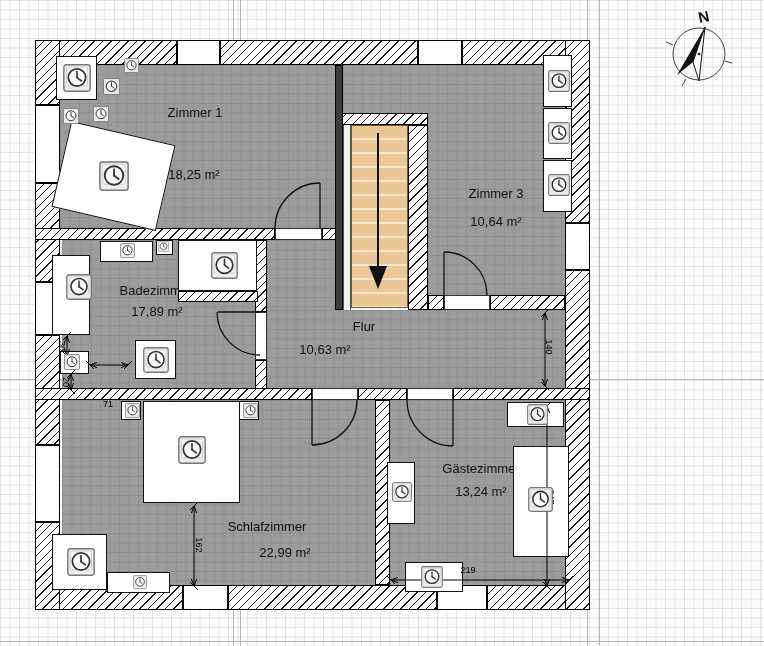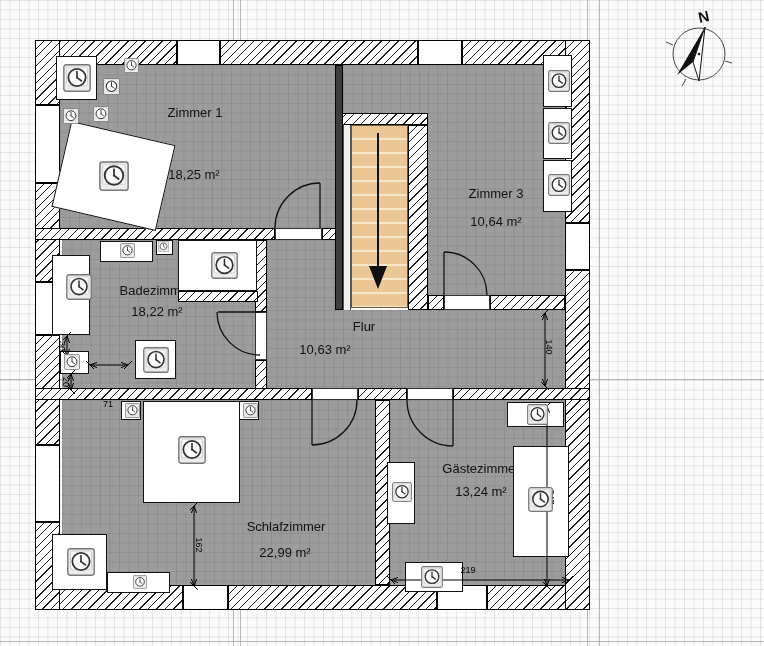--- a/index.html
+++ b/index.html
@@ -51,24 +51,24 @@
   <div class="room" style="left:267px;top:310px;width:298px;height:78px"></div>
   <div class="room" style="left:62px;top:400px;width:313px;height:185px"></div>
   <div class="room" style="left:390px;top:400px;width:175px;height:185px"></div>
 
   <div id="room-labels">
       <div class="room-name" style="left: 195px; top: 112px;">Zimmer 1</div>
       <div class="room-area" style="left: 194px; top: 138px; margin-top: 36px;">18,25 m²</div>
       <div class="room-name" style="left: 496px; top: 193px;">Zimmer 3</div>
       <div class="room-area" style="left: 496px; top: 221px;">10,64 m²</div>
       <div class="room-name" style="left: 156px; top: 290px;">Badezimmer</div>
-      <div class="room-area" style="left: 157px; top: 311px;">18,22 m²</div>
+      <div class="room-area" style="left: 157px; top: 311px;">17,89 m²</div>
       <div class="room-name" style="left: 324px; top: 326px; margin-left: 40px;">Flur</div>
       <div class="room-area" style="left: 325px; top: 349px;">10,63 m²</div>
-      <div class="room-name" style="left: 286px; top: 526px;">Schlafzimmer</div>
+      <div class="room-name" style="left: 267px; top: 526px;">Schlafzimmer</div>
       <div class="room-area" style="left: 285px; top: 552px;">22,99 m²</div>
       <div class="room-name" style="left: 481px; top: 468px;">Gästezimmer</div>
       <div class="room-area" style="left: 481px; top: 491px;">13,24 m²</div>
     </div>
 
   <div class="wall" style="left:35px;top:40px;width:142px;height:25px"></div>
   <div class="wall" style="left:220px;top:40px;width:198px;height:25px"></div>
   <div class="wall" style="left:462px;top:40px;width:128px;height:25px"></div>
 
   <div class="wall" style="left:35px;top:585px;width:148px;height:25px"></div>

